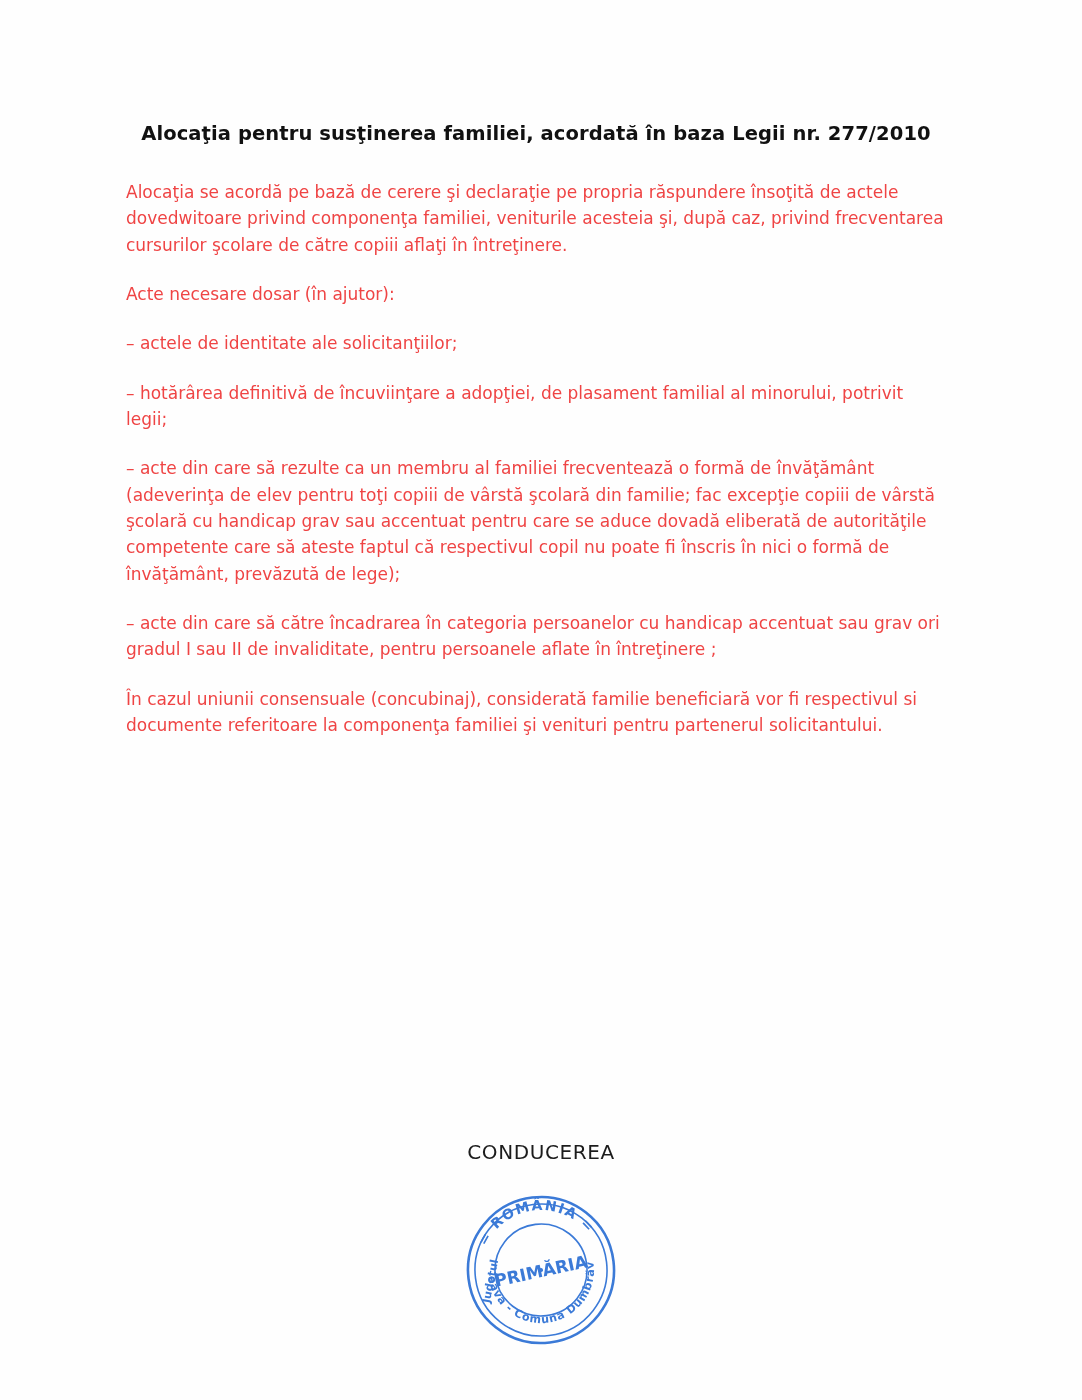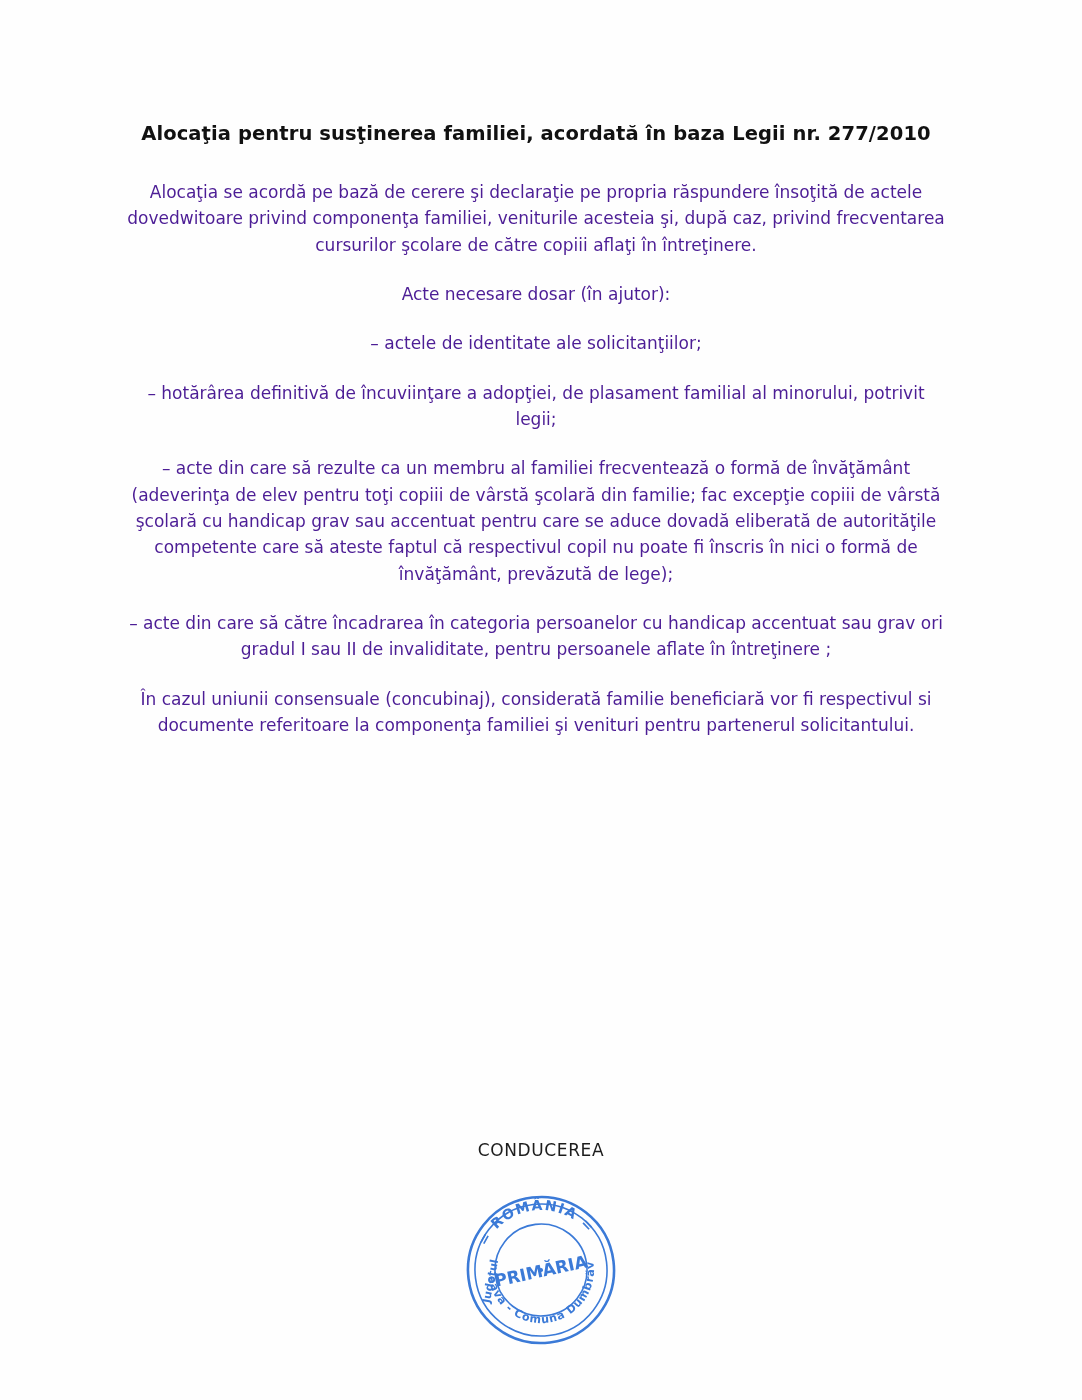--- a/index.html
+++ b/index.html
@@ -35,30 +35,30 @@
     font-weight: bold;
     text-align: center;
     letter-spacing: 0.1px;
     margin: 0 0 34px 0;
     color: #111;
   }
   p.para {
     font-size: 17px;
     line-height: 1.55;
     margin: 0 0 23px 0;
-    color: #4c1d95;
-    text-align: center;
+    color: #ef4444;
+    text-align: left;
   }
   .signature {
     position: absolute;
     left: 0;
     top: 1140px;
     width: 1082px;
     text-align: center;
-    font-size: 17px;
+    font-size: 20px;
     letter-spacing: 0.6px;
     color: #1c1c1c;
   }
   .stamp-wrap {
     position: absolute;
     left: 541px;
     top: 1185px;
     width: 0;
     height: 0;
   }

